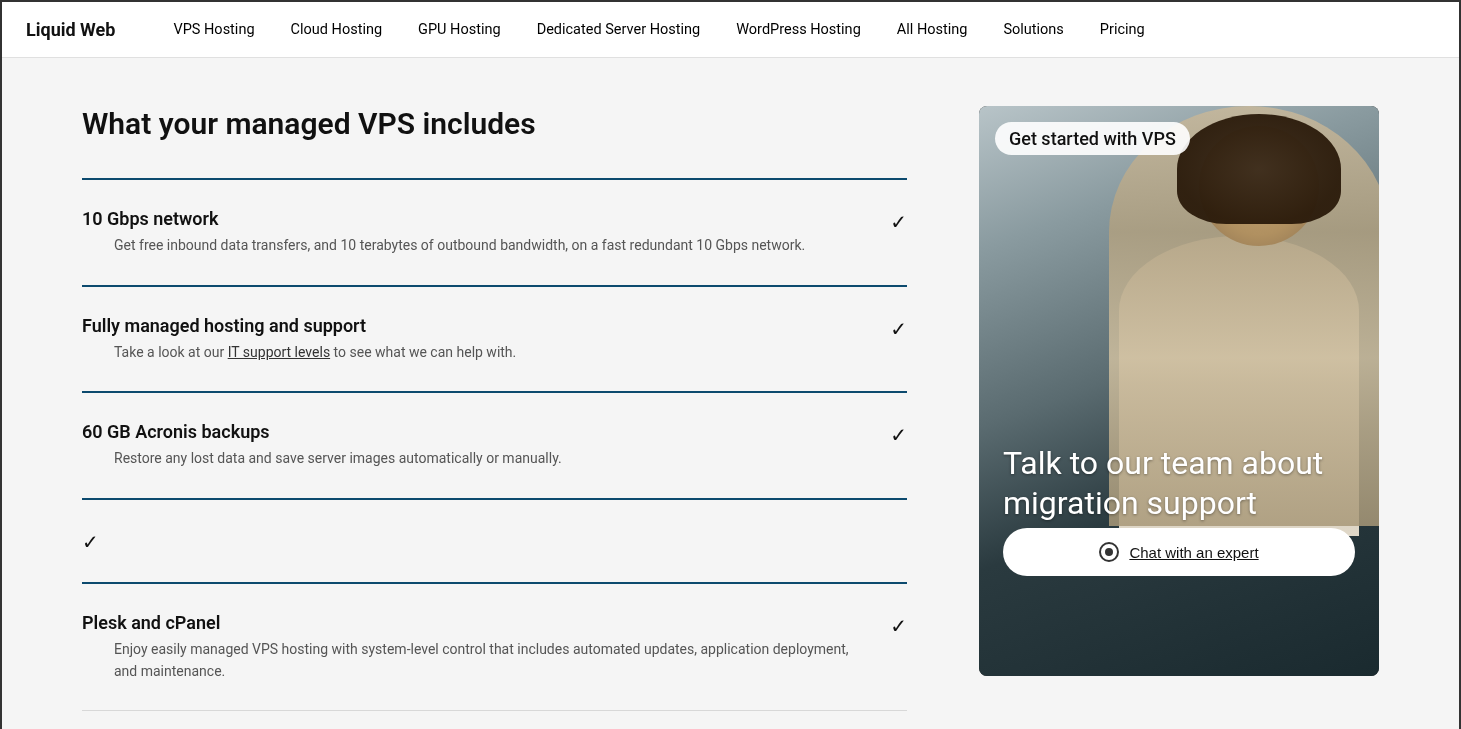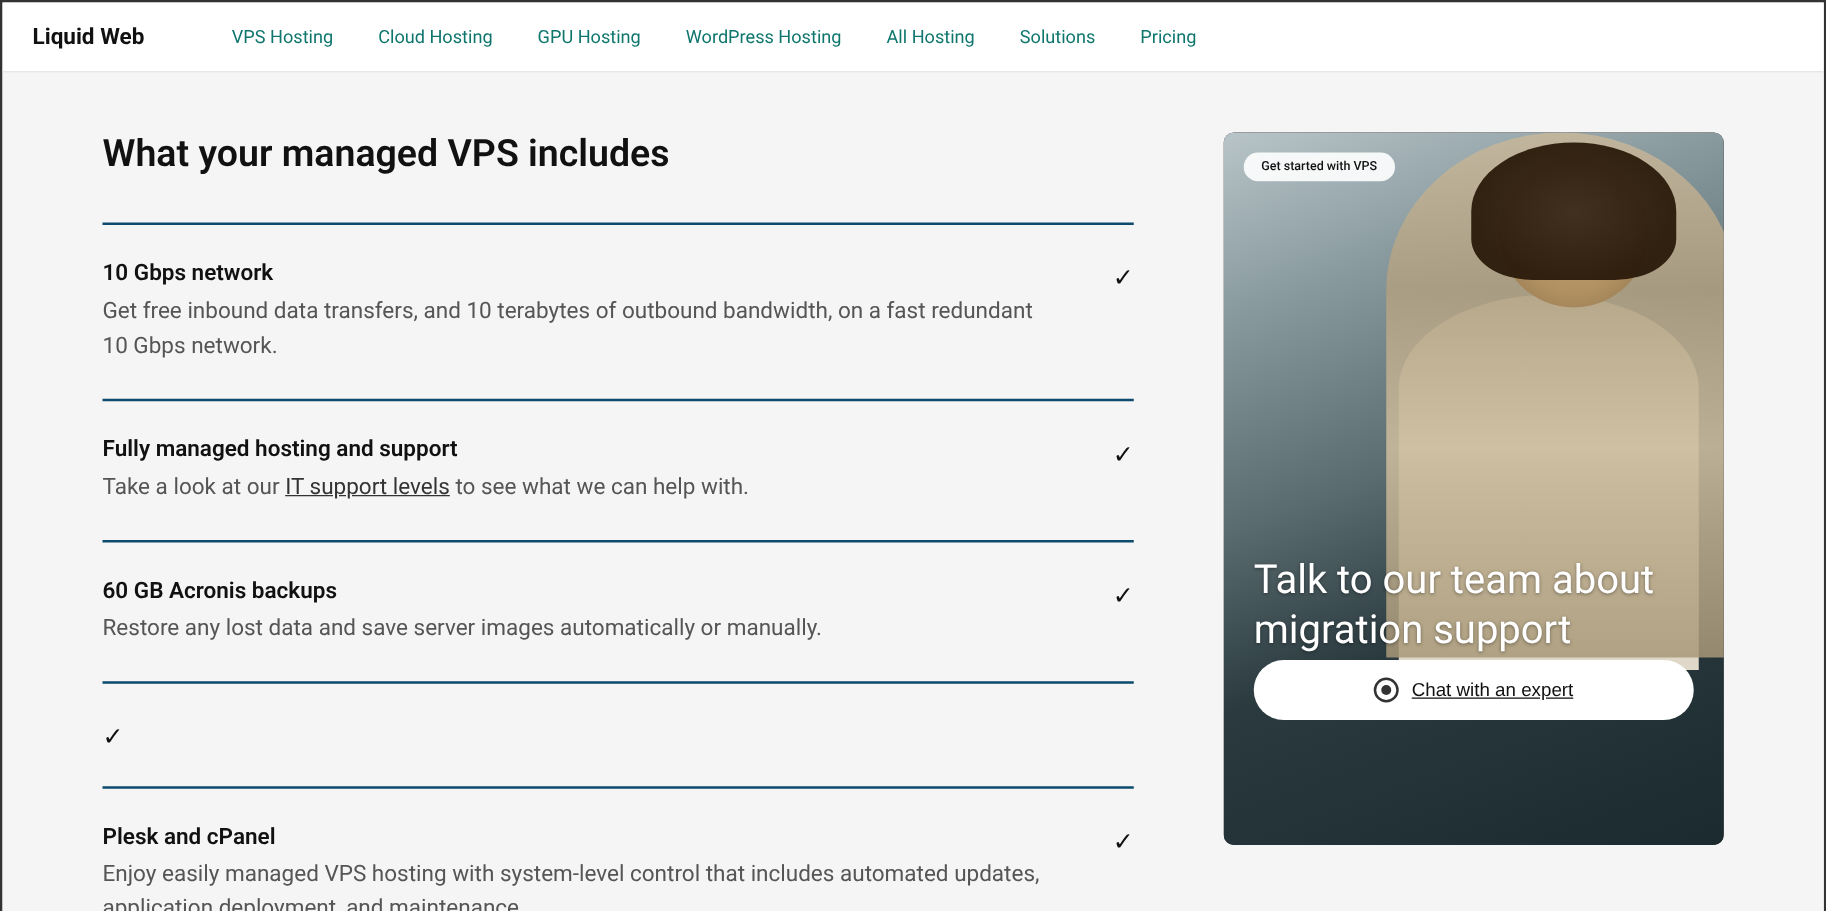--- a/index.html
+++ b/index.html
@@ -22,21 +22,21 @@
     }
 
     
     .nav {
       background: #ffffff;
       border-bottom: 1px solid #e0e0e0;
       padding: 0 24px;
       height: 56px;
       display: flex;
       align-items: center;
-      gap: 16px;
+      gap: 4px;
       flex-shrink: 0;
       box-shadow: 0 1px 3px rgba(0,0,0,0.08);
     }
 
     .nav-logo {
       font-size: 18px;
       font-weight: 700;
       color: #111;
       margin-right: 36px;
       white-space: nowrap;
@@ -44,21 +44,21 @@
 
     .nav-links {
       display: flex;
       align-items: center;
       gap: 0;
       flex: 1;
     }
 
     .nav-link {
       font-size: 14.5px;
-      color: #0f766e;
+      color: #000000;
       text-decoration: none;
       padding: 0 18px;
       height: 56px;
       display: flex;
       align-items: center;
       white-space: nowrap;
       cursor: pointer;
     }
 
     
@@ -105,23 +105,24 @@
     }
 
     .feature-title {
       font-size: 18px;
       font-weight: 600;
       color: #111;
       margin-bottom: 6px;
     }
 
     .feature-desc {
-      font-size: 18px;
+      font-size: 14px;
       color: #555;
       line-height: 1.55;
+      margin-left: 32px;
     }
 
     .feature-desc a {
       color: #333;
       text-decoration: underline;
     }
 
     .check-icon {
       flex-shrink: 0;
       font-size: 20px;
@@ -200,21 +201,21 @@
       background: linear-gradient(180deg, #d8d0c0 0%, #c0b8a8 50%, #e0d8c8 100%);
       border-radius: 60% 60% 20% 20% / 30% 30% 0 0;
     }
 
     .get-started-badge {
       position: absolute;
       top: 16px;
       left: 16px;
       background: rgba(255,255,255,0.9);
       color: #111;
-      font-size: 10px;
+      font-size: 18px;
       font-weight: 500;
       padding: 6px 14px;
       border-radius: 20px;
     }
 
     .promo-text {
       position: absolute;
       bottom: 100px;
       left: 24px;
       right: 24px;
@@ -269,20 +270,21 @@
 <body>
 
 <div class="outer-frame">
 
   <nav class="nav">
     <span class="nav-logo">Liquid Web</span>
     <div class="nav-links">
       <a class="nav-link">VPS Hosting</a>
       <a class="nav-link">Cloud Hosting</a>
       <a class="nav-link">GPU Hosting</a>
+      <a class="nav-link">Dedicated Server Hosting</a>
       <a class="nav-link">WordPress Hosting</a>
       <a class="nav-link">All Hosting</a>
       <a class="nav-link">Solutions</a>
       <a class="nav-link">Pricing</a>
     </div>
   </nav>
 
   <div class="main-content">
 
     <div class="left-panel">

